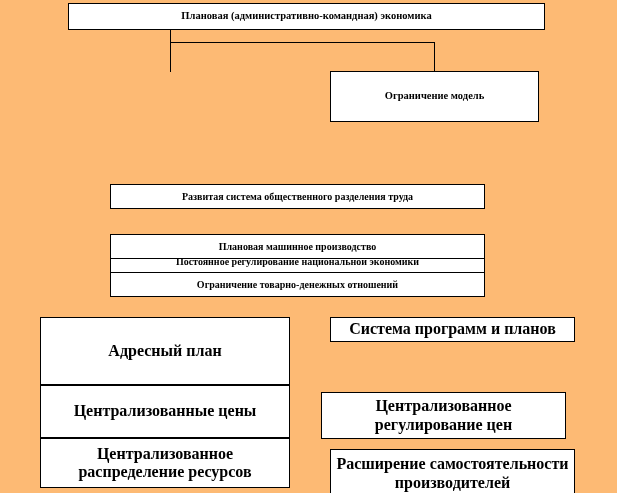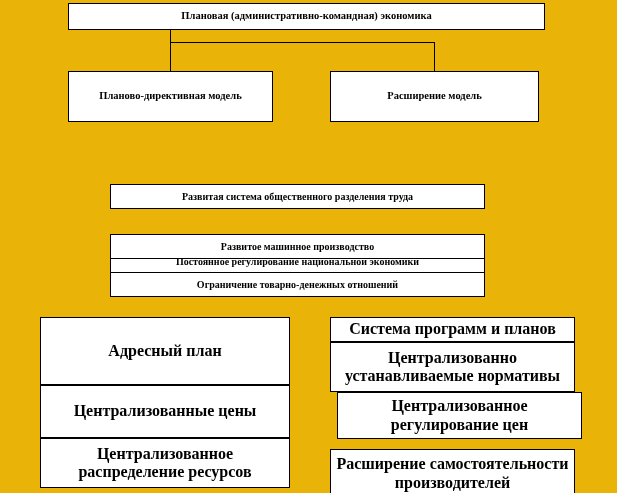--- a/index.html
+++ b/index.html
@@ -4,21 +4,21 @@
 <style>
   html, body {
     margin: 0;
     padding: 0;
     background: #000000;
   }
   #canvas {
     position: relative;
     width: 617px;
     height: 493px;
-    background: #eab308;
+    background: #fdba74;
     font-family: "Liberation Serif", serif;
     overflow: hidden;
   }
   .box {
     position: absolute;
     background: #ffffff;
     border: 1px solid #000000;
     box-sizing: border-box;
     display: flex;
     align-items: center;
@@ -43,30 +43,28 @@
 
 <div id="canvas">
 
   <div class="box t-title" style="left:68px; top:3px; width:477px; height:27px;">Плановая (административно-командная) экономика</div>
 
   <div class="line" style="left:170px; top:30px; width:1px; height:12px;"></div>
   <div class="line" style="left:170px; top:42px; width:265px; height:1px;"></div>
   <div class="line" style="left:170px; top:42px; width:1px; height:30px;"></div>
   <div class="line" style="left:434px; top:42px; width:1px; height:30px;"></div>
 
-  <div class="box t-model" style="left:68px; top:71px; width:205px; height:51px;">Планово-директивная модель</div>
-  <div class="box t-model" style="left:330px; top:71px; width:209px; height:51px;">Расширение модель</div>
+  <div class="box t-model" style="left:330px; top:71px; width:209px; height:51px;">Ограничение модель</div>
 
   <div class="box t-mid" style="left:110px; top:184px; width:375px; height:25px;">Развитая система общественного разделения труда</div>
   <div class="box t-mid" style="left:110px; top:209px; width:375px; height:25px;margin-top:40px;">Постоянное регулирование  национальной  экономики</div>
-  <div class="box t-mid" style="left:110px; top:234px; width:375px; height:25px;">Развитое машинное производство</div>
+  <div class="box t-mid" style="left:110px; top:234px; width:375px; height:25px;">Плановая машинное производство</div>
   <div class="box t-low" style="left:40px; top:317px; width:250px; height:68px;">Адресный план</div>
 
   <div class="box t-mid" style="left:110px; top:272px; width:375px; height:25px;">Ограничение товарно-денежных отношений</div>
   <div class="box t-low" style="left:40px; top:438px; width:250px; height:50px;">Централизованное распределение ресурсов</div>
   <div class="box t-low" style="left:40px; top:385px; width:250px; height:53px;">Централизованные цены</div>
 
   <div class="box t-low" style="left:330px; top:317px; width:245px; height:25px;">Система программ и планов</div>
-  <div class="box t-low" style="left:330px; top:342px; width:245px; height:50px;">Централизованно устанавливаемые нормативы</div>
-  <div class="box t-low" style="left:337px; top:392px; width:245px; height:47px;">Централизованное регулирование цен</div>
+  <div class="box t-low" style="left:321px; top:392px; width:245px; height:47px;">Централизованное регулирование цен</div>
   <div class="box t-low" style="left:330px; top:441px; width:245px; height:49px;margin-top:8px;">Расширение самостоятельности производителей</div>
 
 </div>
 
 </body></html>

